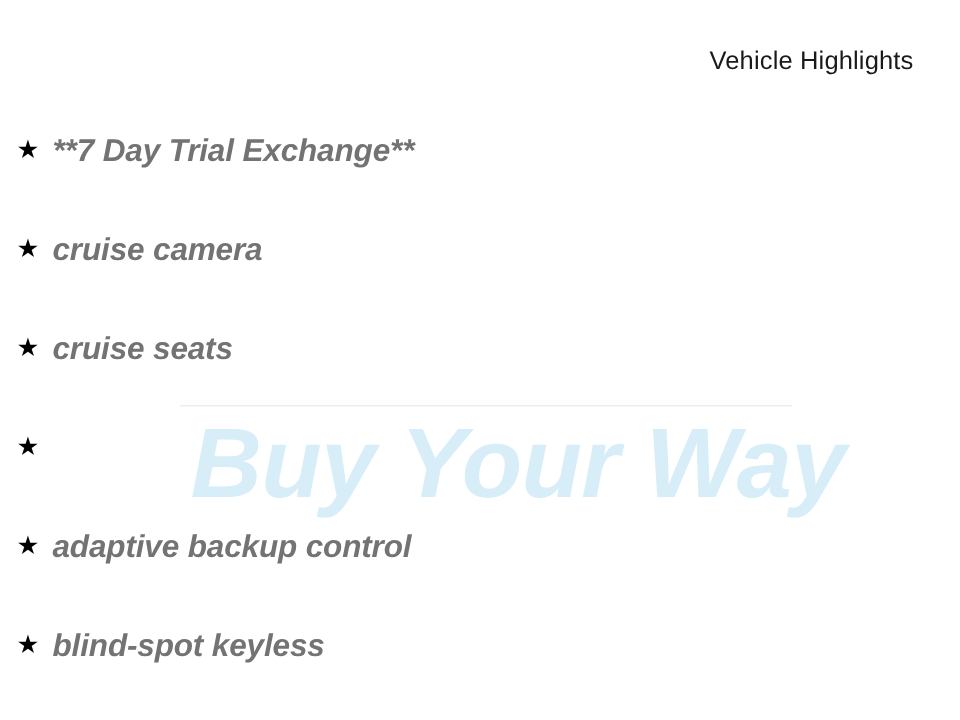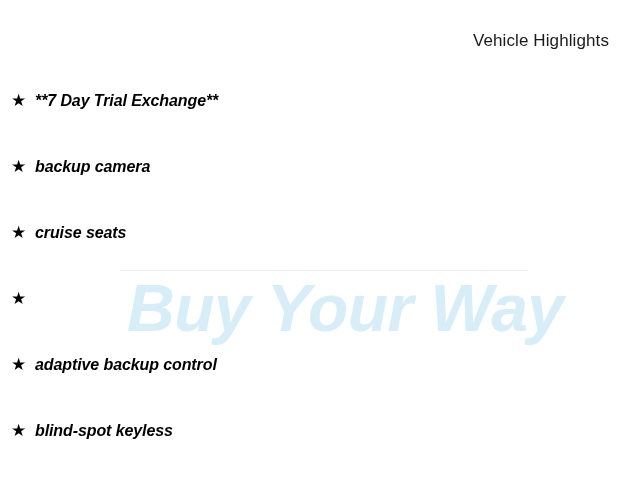--- a/index.html
+++ b/index.html
@@ -138,23 +138,23 @@
     font-weight: normal;
     line-height: 27px;
     color: #000000;
     text-align: left;
   }
 
   .highlight-label {
     font-family: "Liberation Sans", sans-serif;
     font-weight: bold;
     font-style: italic;
-    font-size: 16px;
+    font-size: 21px;
     line-height: 27px;
-    color: #000000;
+    color: #737373;
     white-space: nowrap;
     letter-spacing: -0.1px;
   }
 </style>
 </head>
 <body>
 
 <div id="page">
 
   <div id="watermark">
@@ -168,21 +168,21 @@
 
     <ul id="highlights-list">
 
       <li class="highlight-item">
         <span class="bullet-star">★</span>
         <span class="highlight-label">**7 Day Trial Exchange**</span>
       </li>
 
       <li class="highlight-item">
         <span class="bullet-star">★</span>
-        <span class="highlight-label">backup camera</span>
+        <span class="highlight-label">cruise camera</span>
       </li>
 
       <li class="highlight-item">
         <span class="bullet-star">★</span>
         <span class="highlight-label">cruise seats</span>
       </li>
 
       <li class="highlight-item">
         <span class="bullet-star">★</span>
       </li>

